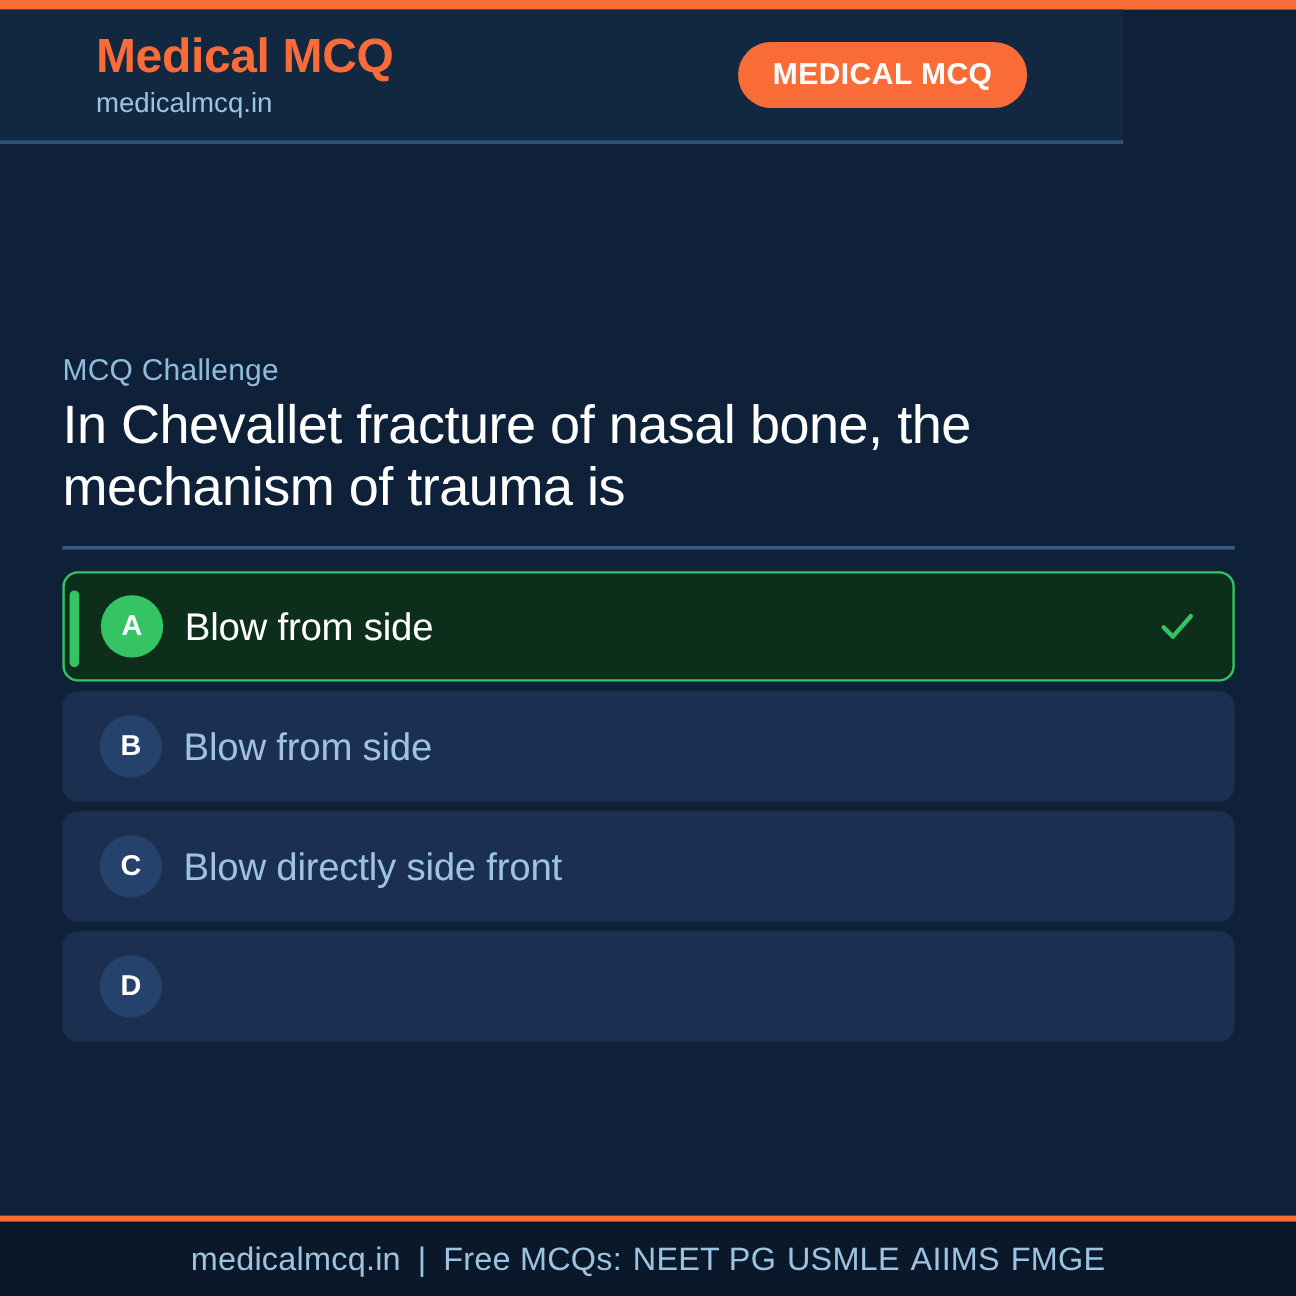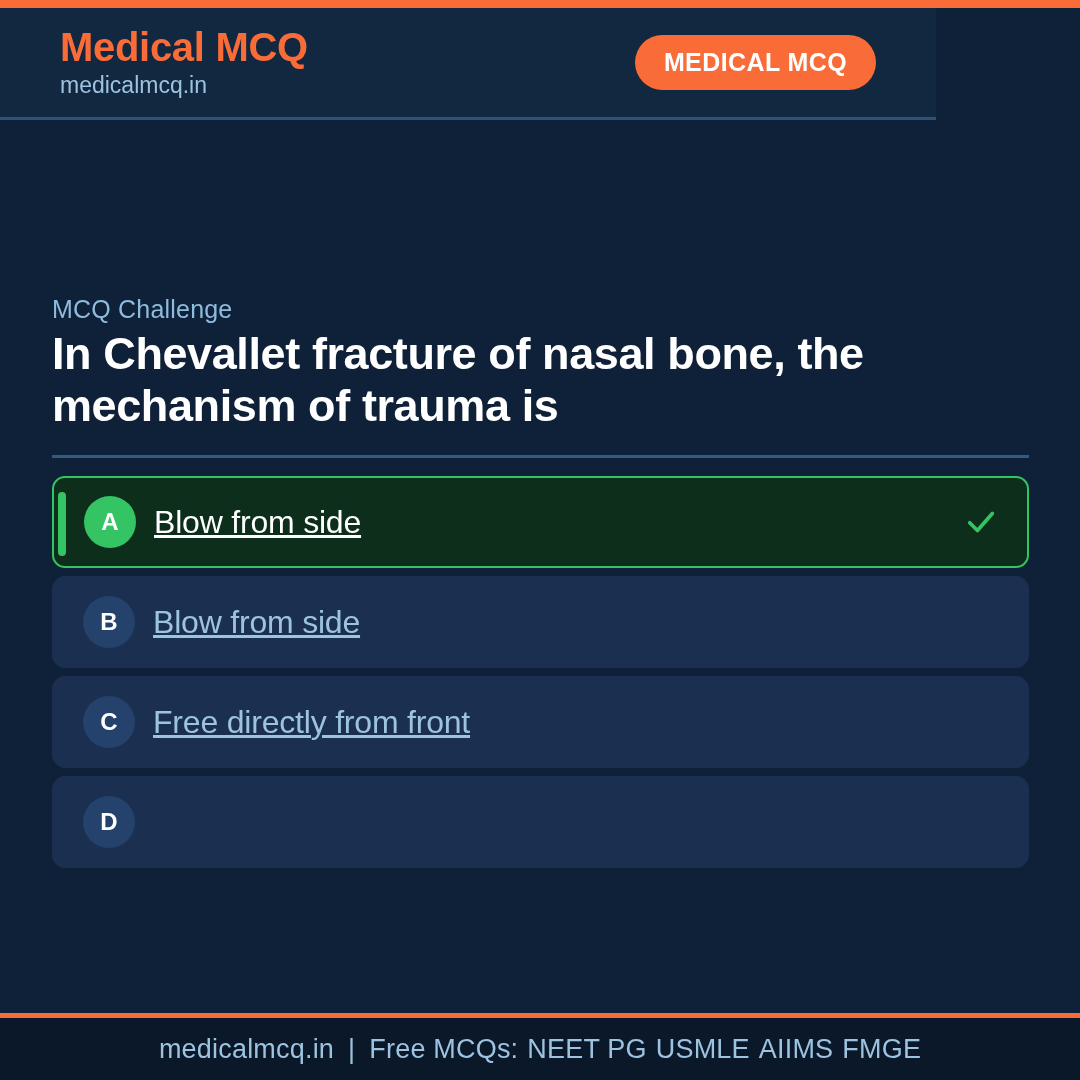--- a/index.html
+++ b/index.html
@@ -30,21 +30,21 @@
   .header {
     position: absolute;
     top: 8px; left: 0;
     width: 936px;
     height: 112px;
     background: #122740;
     border-bottom: 3px solid #2d5278;
     display: flex;
     align-items: center;
     justify-content: space-between;
-    padding: 0 60px;
+    padding: 0 80px;
   }
 
   .brand-block { display: flex; flex-direction: column; justify-content: center; }
 
   .brand-title {
     font-size: 40px;
     font-weight: bold;
     color: #f96c38;
     line-height: 1.08;
     letter-spacing: -0.3px;
@@ -85,21 +85,21 @@
     color: #8fbbdd;
     letter-spacing: 0.2px;
   }
 
   .question {
     position: absolute;
     top: 205px;
     left: 52px;
     width: 985px;
     font-size: 45px;
-    font-weight: bold;
+    font-weight: normal;
     color: #ffffff;
     line-height: 1.16;
     letter-spacing: -0.4px;
   }
 
   .divider {
     position: absolute;
     top: 332px;
     left: 52px;
     width: 977px;
@@ -158,21 +158,20 @@
     justify-content: center;
     margin-right: 18px;
   }
 
   .option.correct .badge { background: #34c463; }
 
   .option-text {
     font-size: 32px;
     color: #9dc3e0;
     letter-spacing: -0.2px;
-    text-decoration: underline;
   }
 
   .option.correct .option-text { color: #ffffff; }
 
   .check-mark {
     margin-left: auto;
     width: 36px;
     height: 36px;
     display: flex;
     align-items: center;
@@ -232,21 +231,21 @@
       </span>
     </div>
 
     <div class="option">
       <span class="badge">B</span>
       <span class="option-text">Blow from side</span>
     </div>
 
     <div class="option">
       <span class="badge">C</span>
-      <span class="option-text">Free directly from front</span>
+      <span class="option-text">Blow directly side front</span>
     </div>
 
     <div class="option">
       <span class="badge">D</span>
     </div>
 
   </div>
 </div>
 
 <div class="footer">

